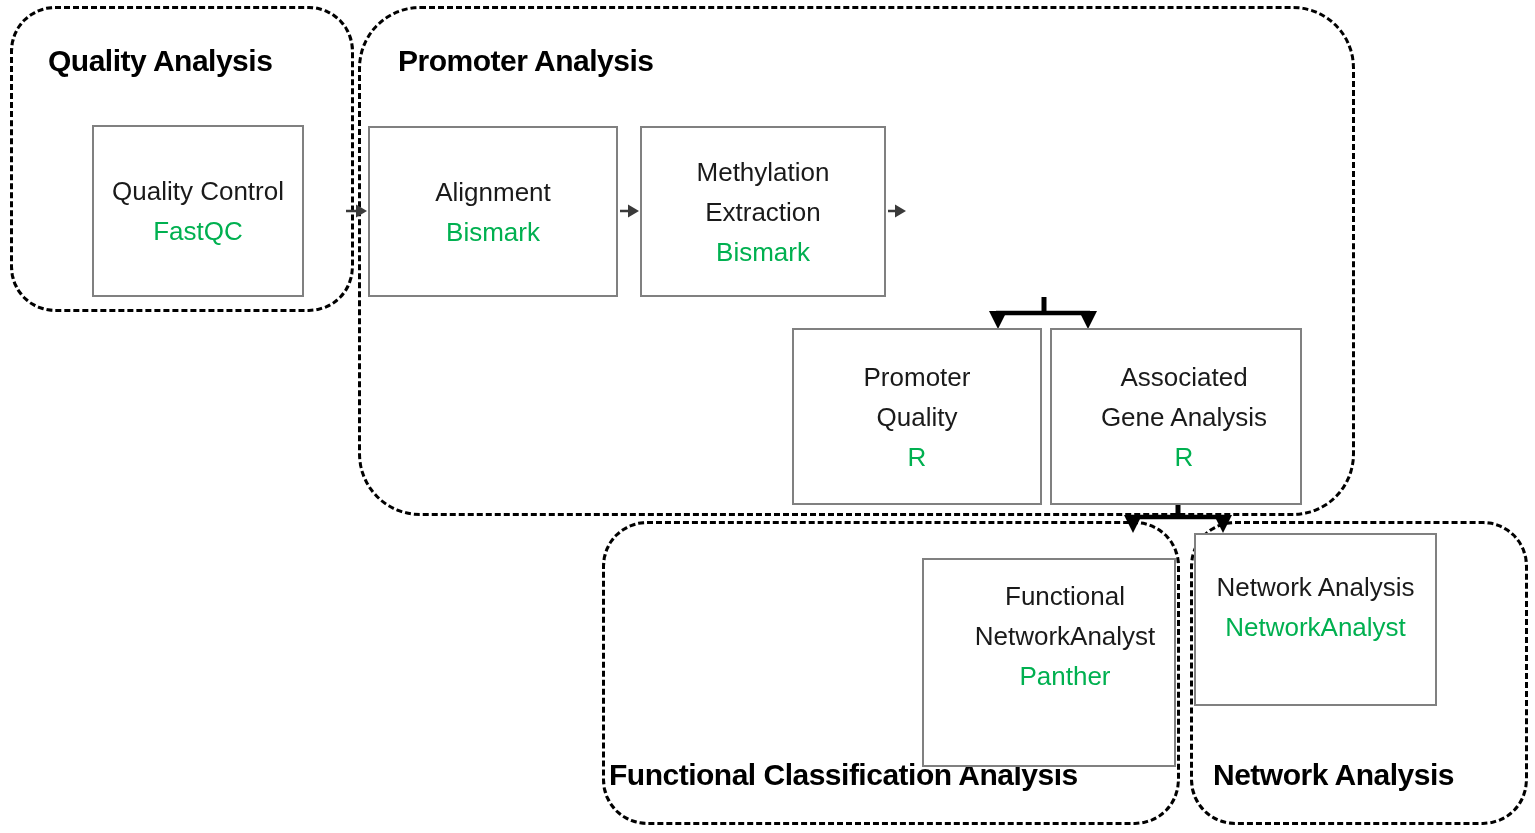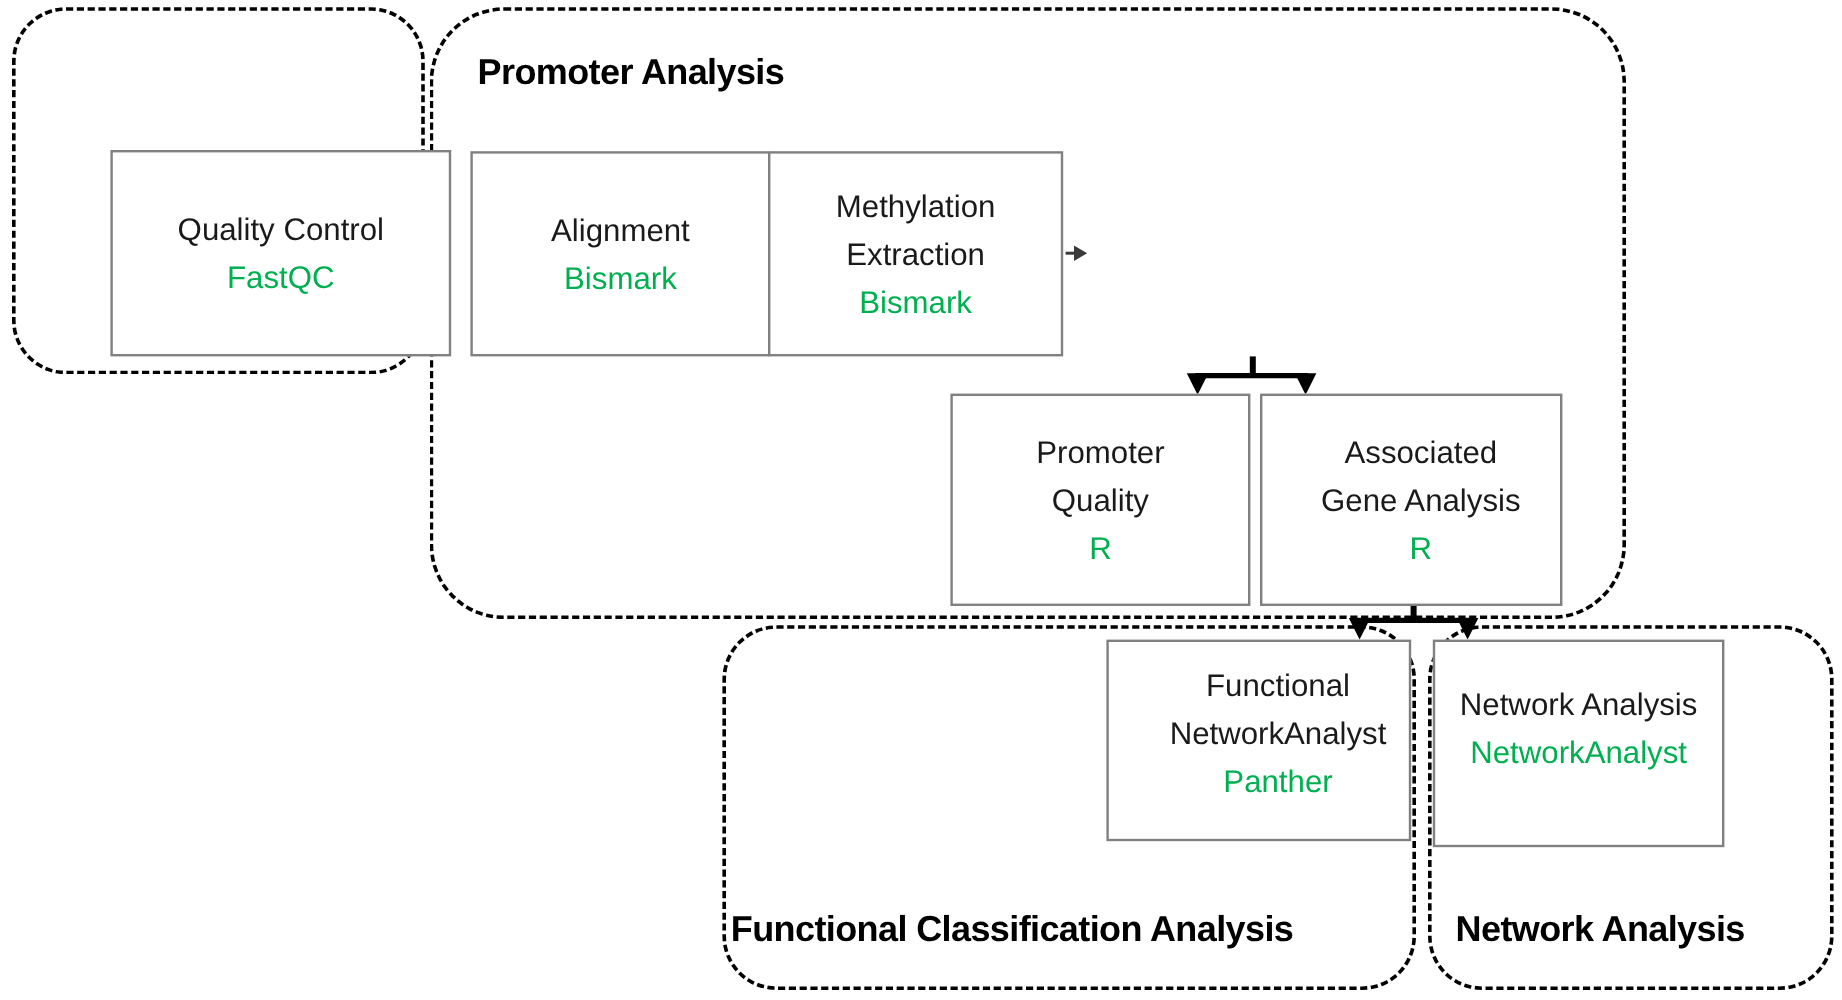--- a/index.html
+++ b/index.html
@@ -54,20 +54,21 @@
 </head>
 <body>
 
 <div id="canvas">
 
   <div class="group z1" style="left:10px;top:6px;width:344px;height:306px;border-radius:45px;"></div>
   <div class="group z1" style="left:358px;top:6px;width:997px;height:510px;border-radius:62px;"></div>
   <div class="group z1" style="left:602px;top:521px;width:578px;height:304px;border-radius:45px;"></div>
   <div class="group z1" style="left:1190px;top:521px;width:338px;height:304px;border-radius:45px;"></div>
 
+  <div class="group-label" style="left:48px;top:44px;">Quality Analysis</div>
   <div class="group-label" style="left:398px;top:44px;">Promoter Analysis</div>
   <div class="group-label" style="left:609px;top:758px;">Functional Classification Analysis</div>
   <div class="group-label" style="left:1213px;top:758px;">Network Analysis</div>
 
   <svg id="arrows" width="1535" height="833" viewBox="0 0 1535 833">
 
     <g stroke="#3a3a3a" fill="#3a3a3a">
       <line x1="346" y1="211" x2="357" y2="211" stroke-width="2.5"></line>
       <polygon points="356,204.5 356,217.5 367,211" stroke="none"></polygon>
     </g>
@@ -88,26 +89,26 @@
     </g>
 
     <g stroke="#000000" fill="#000000">
       <line x1="1178" y1="505" x2="1178" y2="517" stroke-width="5"></line>
       <line x1="1131" y1="517" x2="1225" y2="517" stroke-width="4.5"></line>
       <polygon points="1124,515 1142,515 1133,533" stroke="none"></polygon>
       <polygon points="1214,515 1232,515 1223,533" stroke="none"></polygon>
     </g>
   </svg>
 
-  <div class="pbox" style="left:92px;top:125px;width:284px;height:172px;">
+  <div class="pbox" style="left:92px;top:125px;width:212px;height:172px;">
     <div class="line">Quality Control</div>
     <div class="line tool">FastQC</div>
   </div>
 
-  <div class="pbox" style="left:368px;top:126px;width:250px;height:171px;margin-left:24px;">
+  <div class="pbox" style="left:368px;top:126px;width:250px;height:171px;">
     <div class="line">Alignment</div>
     <div class="line tool">Bismark</div>
   </div>
 
   <div class="pbox" style="left:640px;top:126px;width:246px;height:171px;">
     <div class="line">Methylation</div>
     <div class="line">Extraction</div>
     <div class="line tool">Bismark</div>
   </div>
 
@@ -117,21 +118,21 @@
     <div class="line">Quality</div>
     <div class="line tool">R</div>
   </div>
 
   <div class="pbox" style="left:1050px;top:328px;width:252px;height:177px;padding-left:16px;">
     <div class="line">Associated</div>
     <div class="line">Gene Analysis</div>
     <div class="line tool">R</div>
   </div>
 
-  <div class="pbox top-align" style="left:922px;top:533px;width:254px;height:168px;padding-top:16px;padding-left:32px;">
+  <div class="pbox top-align" style="left:922px;top:558px;width:254px;height:209px;padding-top:16px;padding-left:32px;">
     <div class="line">Functional</div>
     <div class="line">NetworkAnalyst</div>
     <div class="line tool">Panther</div>
   </div>
 
   <div class="pbox top-align" style="left:1194px;top:533px;width:243px;height:173px;padding-top:32px;">
     <div class="line">Network Analysis</div>
     <div class="line tool">NetworkAnalyst</div>
   </div>
 

